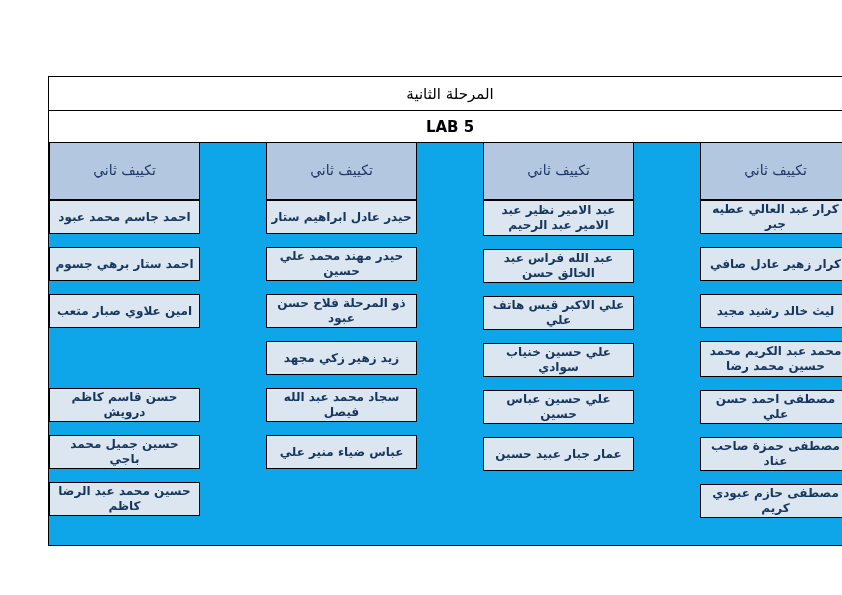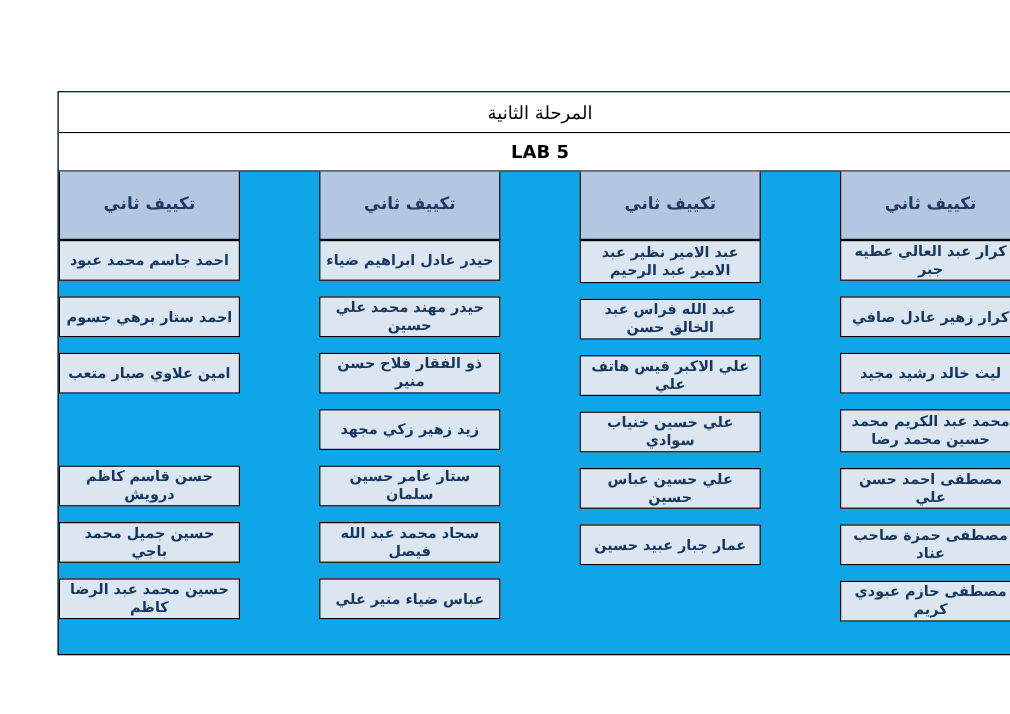--- a/index.html
+++ b/index.html
@@ -88,21 +88,21 @@
     align-items: center;
     justify-content: center;
     text-align: center;
     padding: 2px 4px;
     font-weight: 600;
   }
   .cell.head {
     background: #b4c7e0;
     height: 57px;
     font-size: 14px;
-    font-weight: 700;
+    font-weight: 400;
     color: #1f3864;
     border-top: none;
     margin-bottom: 0px;
   }
   .cell.name {
     height: 34px;
     margin-top: 13px;
   }
   .cell.name.first {
     margin-top: 0px;
@@ -183,33 +183,30 @@
       <div class="cell name">
           <span class="txt">عمار جبار عبيد حسين</span>
         </div>
     </div>
 
     <div class="group g3">
       <div class="cell head">
         <span class="txt">تكييف ثاني</span>
       </div>
       <div class="cell name first">
-          <span class="txt">حيدر عادل ابراهيم ضياء</span>
+          <span class="txt">حيدر عادل ابراهيم ستار</span>
         </div>
       <div class="cell name">
           <span class="txt">حيدر مهند محمد علي حسين</span>
         </div>
       <div class="cell name">
-          <span class="txt">ذو الفقار فلاح حسن منير</span>
+          <span class="txt">ذو المرحلة فلاح حسن عبود</span>
         </div>
       <div class="cell name">
           <span class="txt">زيد زهير زكي مجهد</span>
-        </div>
-      <div class="cell name">
-          <span class="txt">ستار عامر حسين سلمان</span>
         </div>
       <div class="cell name">
           <span class="txt">سجاد محمد عبد الله فيصل</span>
         </div>
       <div class="cell name">
           <span class="txt">عباس ضياء منير علي</span>
         </div>
     </div>
 
     <div class="group g4">

